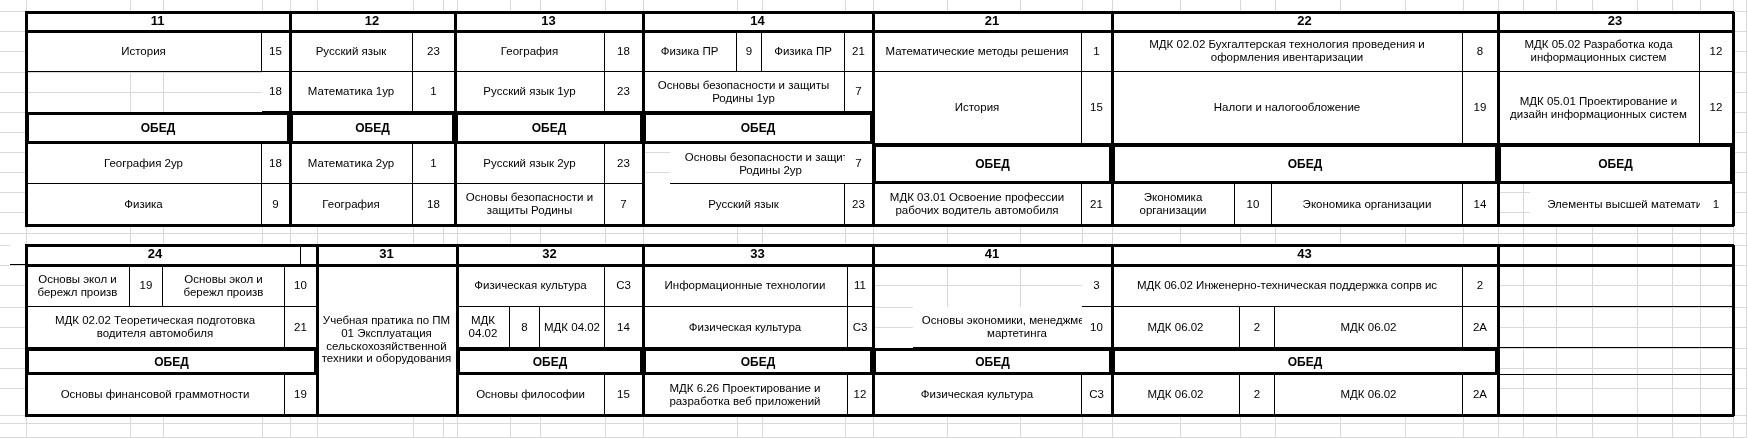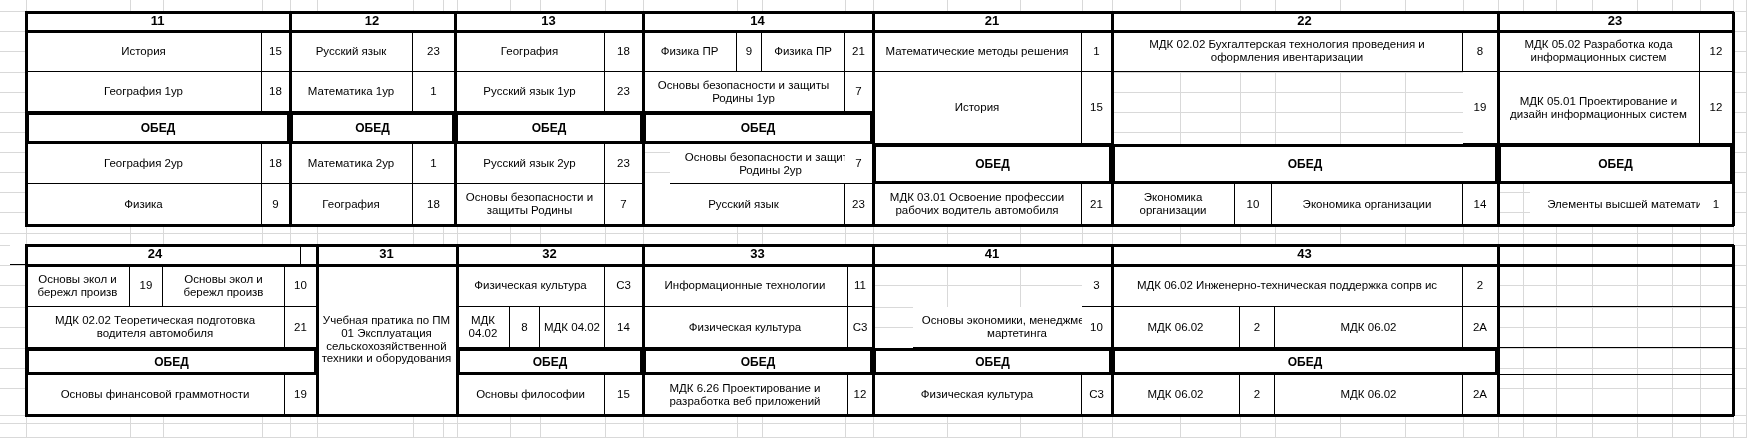--- a/index.html
+++ b/index.html
@@ -97,30 +97,30 @@
     <div class="cell" style="left: 643px; top: 31px; width: 94px; height: 41px;">Физика ПР</div>
     <div class="cell" style="left: 737px; top: 31px; width: 25px; height: 41px;">9</div>
     <div class="cell" style="left: 762px; top: 31px; width: 83px; height: 41px;">Физика ПР</div>
     <div class="cell" style="left: 845px; top: 31px; width: 28px; height: 41px;">21</div>
     <div class="cell" style="left: 873px; top: 31px; width: 209px; height: 41px; text-align: center;">Математические методы решения</div>
     <div class="cell" style="left: 1082px; top: 31px; width: 30px; height: 41px;">1</div>
     <div class="cell" style="left: 1112px; top: 31px; width: 351px; height: 41px;">МДК 02.02 Бухгалтерская технология проведения и оформления ивентаризации</div>
     <div class="cell" style="left: 1463px; top: 31px; width: 35px; height: 41px;">8</div>
     <div class="cell" style="left: 1498px; top: 31px; width: 202px; height: 41px;">МДК 05.02 Разработка кода информационных систем</div>
     <div class="cell" style="left: 1700px; top: 31px; width: 33px; height: 41px;">12</div>
-    <div class="cell" style="left: 26px; top: 72px; width: 236px; height: 40px;">География 1ур</div>
     <div class="cell" style="left: 262px; top: 72px; width: 28px; height: 40px;">18</div>
     <div class="cell" style="left: 290px; top: 72px; width: 123px; height: 40px;">Математика 1ур</div>
     <div class="cell" style="left: 413px; top: 72px; width: 42px; height: 40px;">1</div>
     <div class="cell" style="left: 455px; top: 72px; width: 150px; height: 40px;">Русский язык 1ур</div>
     <div class="cell" style="left: 605px; top: 72px; width: 38px; height: 40px;">23</div>
     <div class="cell" style="left: 643px; top: 72px; width: 202px; height: 40px;">Основы безопасности и защиты Родины 1ур</div>
     <div class="cell" style="left: 845px; top: 72px; width: 28px; height: 40px;">7</div>
     <div class="cell" style="left: 873px; top: 72px; width: 209px; height: 72px;">История</div>
     <div class="cell" style="left: 1082px; top: 72px; width: 30px; height: 72px;">15</div>
+    <div class="cell" style="left: 1112px; top: 72px; width: 351px; height: 72px;">Налоги и налогообложение</div>
     <div class="cell" style="left: 1463px; top: 72px; width: 35px; height: 72px;">19</div>
     <div class="cell" style="left: 1498px; top: 72px; width: 202px; height: 72px;">МДК 05.01 Проектирование и дизайн информационных систем</div>
     <div class="cell" style="left: 1700px; top: 72px; width: 33px; height: 72px;">12</div>
     <div class="cell" style="left: 26px; top: 144px; width: 236px; height: 40px;">География 2ур</div>
     <div class="cell" style="left: 262px; top: 144px; width: 28px; height: 40px;">18</div>
     <div class="cell" style="left: 290px; top: 144px; width: 123px; height: 40px;">Математика 2ур</div>
     <div class="cell" style="left: 413px; top: 144px; width: 42px; height: 40px;">1</div>
     <div class="cell" style="left: 455px; top: 144px; width: 150px; height: 40px;">Русский язык 2ур</div>
     <div class="cell" style="left: 605px; top: 144px; width: 38px; height: 40px;">23</div>
     <div class="cell" style="left: 670px; top: 144px; width: 202px; height: 40px;">Основы безопасности и защиты Родины 2ур</div>

